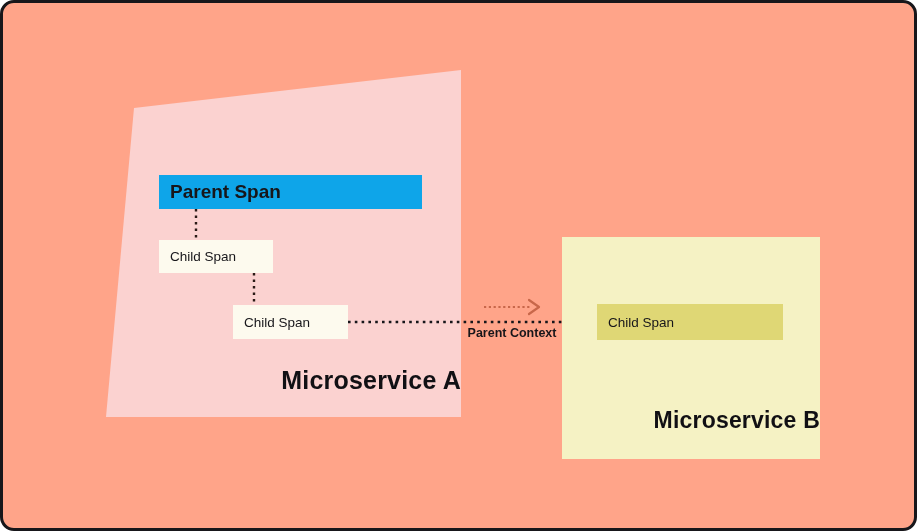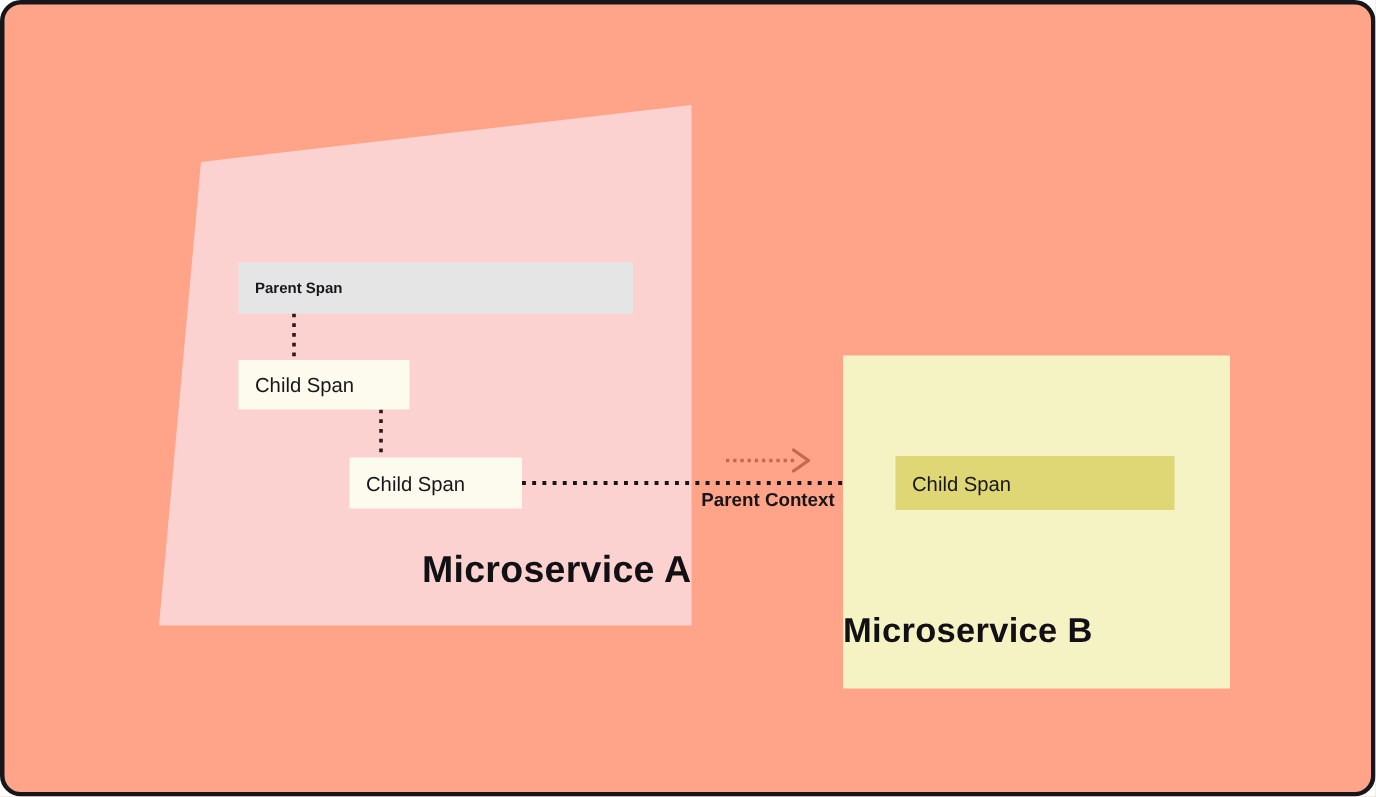--- a/index.html
+++ b/index.html
@@ -37,40 +37,40 @@
   .svc-b {
     position: absolute;
     left: 559px; top: 234px;
     width: 258px; height: 222px;
     background: #f5f2c4;
   }
   .svc-b-label {
     position: absolute;
     left: 559px; top: 404px;
     width: 258px;
-    text-align: left;
+    text-align: right;
     font-size: 23px;
     font-weight: bold;
     color: #111014;
     letter-spacing: 0.2px;
   }
   
   .span-box {
     position: absolute;
     display: flex;
     align-items: center;
     padding-left: 11px;
     color: #17161a;
     white-space: nowrap;
   }
   .span-parent {
     left: 156px; top: 172px;
     width: 263px; height: 34px;
-    background: #e5e5e5;
-    font-size: 10px;
+    background: #0ea5e9;
+    font-size: 19px;
     font-weight: bold;
   }
   .span-child-1 {
     left: 156px; top: 237px;
     width: 114px; height: 33px;
     background: #fdfaee;
     font-size: 13.5px;
     font-weight: normal;
   }
   .span-child-2 {

